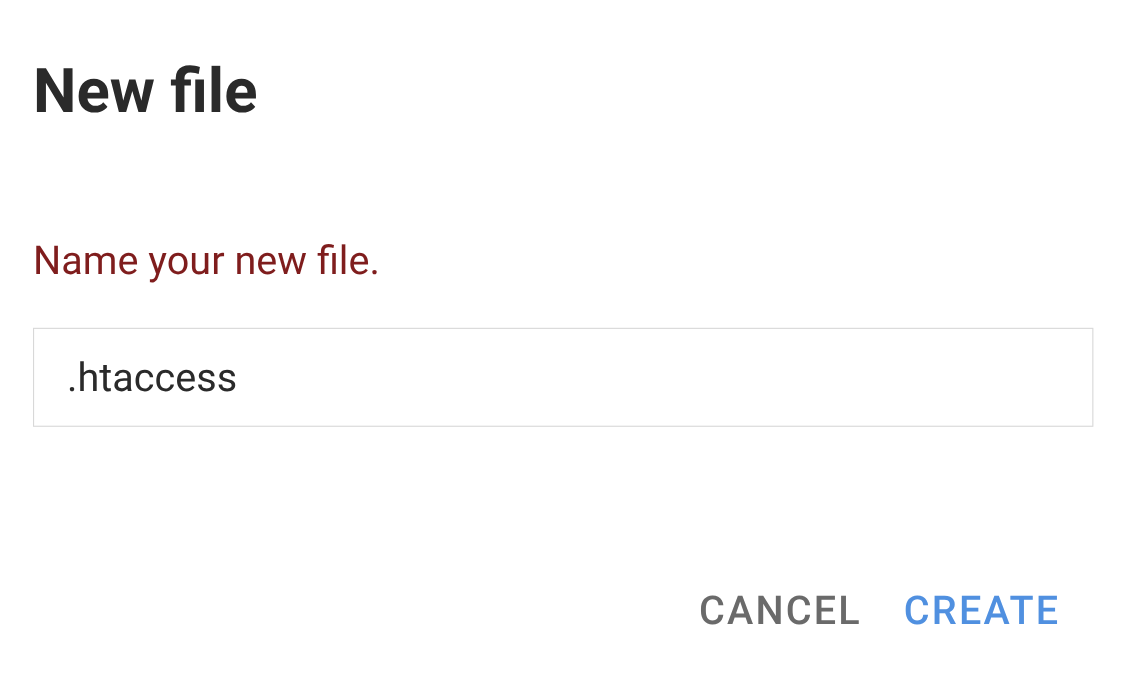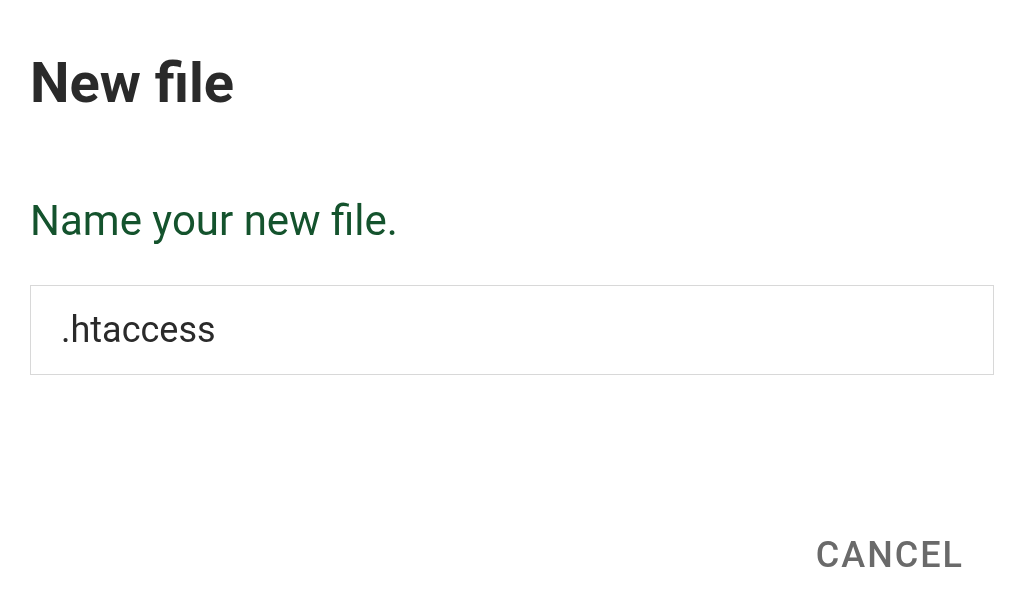--- a/index.html
+++ b/index.html
@@ -12,26 +12,26 @@
       background: #ffffff;
       width: 1024px;
       height: 616px;
       padding: 50px 30px 30px 30px;
       position: relative;
     }
     .dialog-title {
       font-size: 56px;
       font-weight: 700;
       color: #2a2a2a;
-      margin-bottom: 80px;
+      margin-bottom: 100px;
     }
     .dialog-label {
-      font-size: 42px;
+      font-size: 36px;
       font-weight: 400;
-      color: #14532d;
+      color: #7f1d1d;
       margin-bottom: 40px;
     }
     .filename-input {
       width: 100%;
       height: 90px;
       border: 1px solid #d8d8d8;
       padding: 0 30px;
       font-size: 36px;
       font-weight: 400;
       color: #2a2a2a;
@@ -69,16 +69,17 @@
 
 
 <h1 class="dialog-title">New file</h1>
 
 <p class="dialog-label">Name your new file.</p>
 
 <input type="text" class="filename-input" value=".htaccess" style="">
 
 <div class="button-row">
   <button class="btn btn-cancel">CANCEL</button>
+  <button class="btn btn-create">CREATE</button>
 </div>
 
 
 
 
 </body></html>

